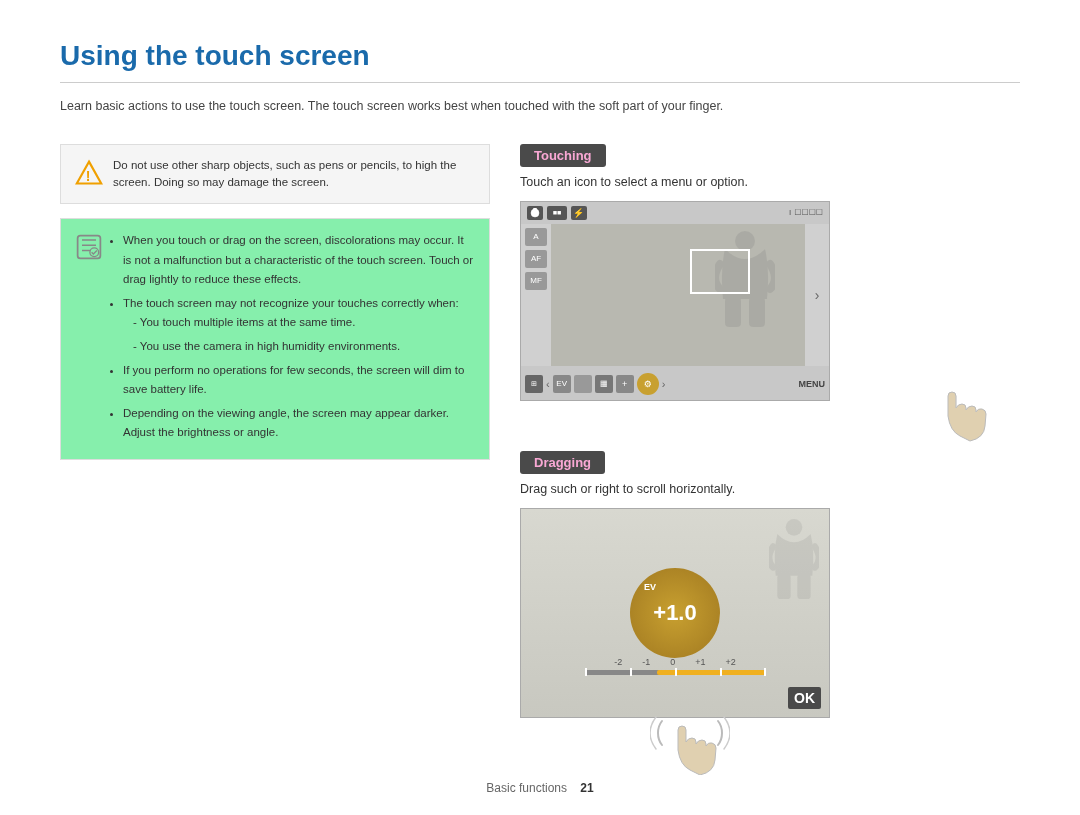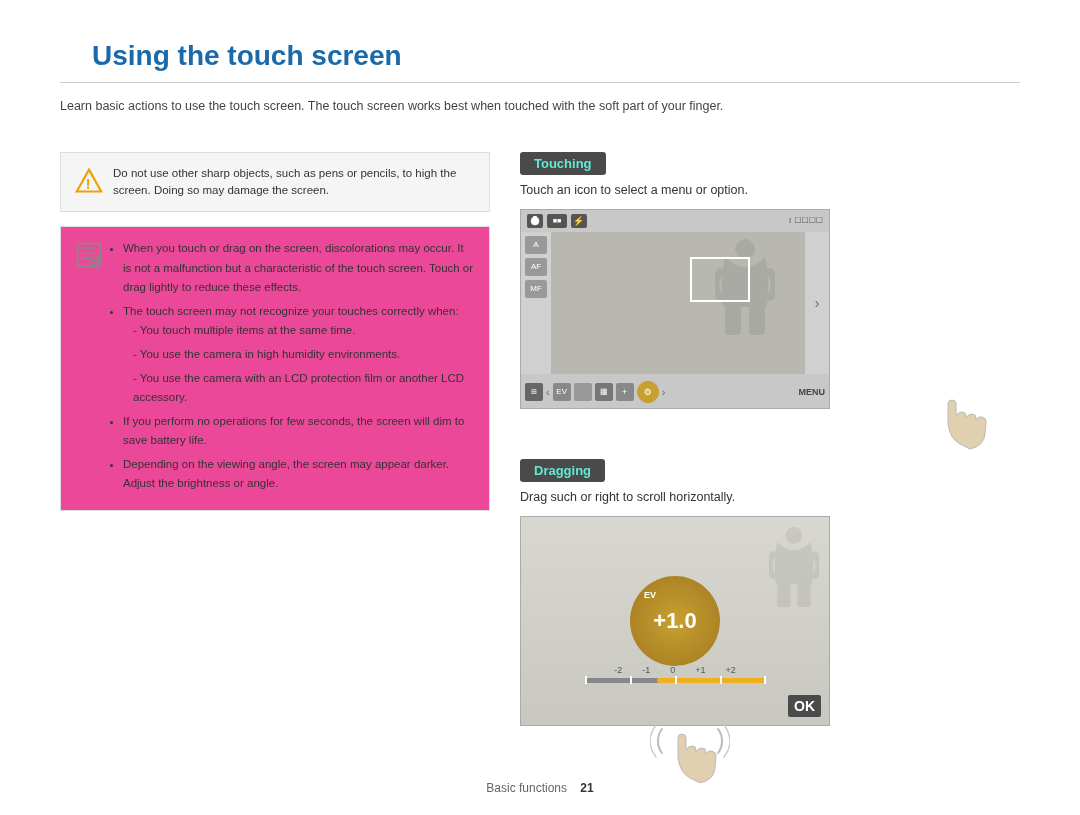--- a/index.html
+++ b/index.html
@@ -17,33 +17,32 @@
 
     .page-container {
       padding: 40px 60px 30px 60px;
     }
 
     .page-title {
       font-size: 28px;
       font-weight: bold;
       color: #1a6aab;
       margin-bottom: 10px;
-      margin-left: 32px;
     }
 
     .divider {
       border: none;
       border-top: 1px solid #ccc;
       margin-bottom: 14px;
     }
 
     .subtitle {
       font-size: 12.5px;
       color: #444;
-      margin-bottom: 36px;
+      margin-bottom: 28px;
       line-height: 1.5;
     }
 
     .main-layout {
       display: flex;
       gap: 30px;
     }
 
     
     .left-column {
@@ -68,21 +67,21 @@
       margin-top: 2px;
     }
 
     .warning-text {
       font-size: 11.5px;
       color: #333;
       line-height: 1.5;
     }
 
     .info-box {
-      background: #ec4899;
+      background: #86efac;
       border: 1px solid #ddd;
       padding: 12px 14px;
       display: flex;
       gap: 10px;
       align-items: flex-start;
     }
 
     .info-icon {
       width: 28px;
       height: 28px;
@@ -115,21 +114,21 @@
     }
 
     
     .right-column {
       flex: 1;
     }
 
     .section-label {
       display: inline-block;
       background: #4a4a4a;
-      color: #5eead4;
+      color: #f9a8d4;
       font-size: 13px;
       font-weight: bold;
       padding: 4px 14px;
       border-radius: 3px;
       margin-bottom: 8px;
     }
 
     .section-desc {
       font-size: 12.5px;
       color: #333;
@@ -424,21 +423,20 @@
           <circle cx="22" cy="22" r="5" fill="none" stroke="#888" stroke-width="1.5"></circle>
           <path d="M19 22 L21 24 L25 20" stroke="#888" stroke-width="1.5" fill="none"></path>
         </svg>
         <div class="info-text">
           <ul>
             <li>When you touch or drag on the screen, discolorations may occur. It is not a malfunction but a characteristic of the touch screen. Touch or drag lightly to reduce these effects.</li>
             <li>The touch screen may not recognize your touches correctly when:
               <ul class="sub-list">
                 <li>You touch multiple items at the same time.</li>
                 <li>You use the camera in high humidity environments.</li>
-                <li>You use the camera with an LCD protection film or another LCD accessory.</li>
               </ul>
             </li>
             <li>If you perform no operations for few seconds, the screen will dim to save battery life.</li>
             <li>Depending on the viewing angle, the screen may appear darker. Adjust the brightness or angle.</li>
           </ul>
         </div>
       </div>
     </div>
 
     <div class="right-column">

